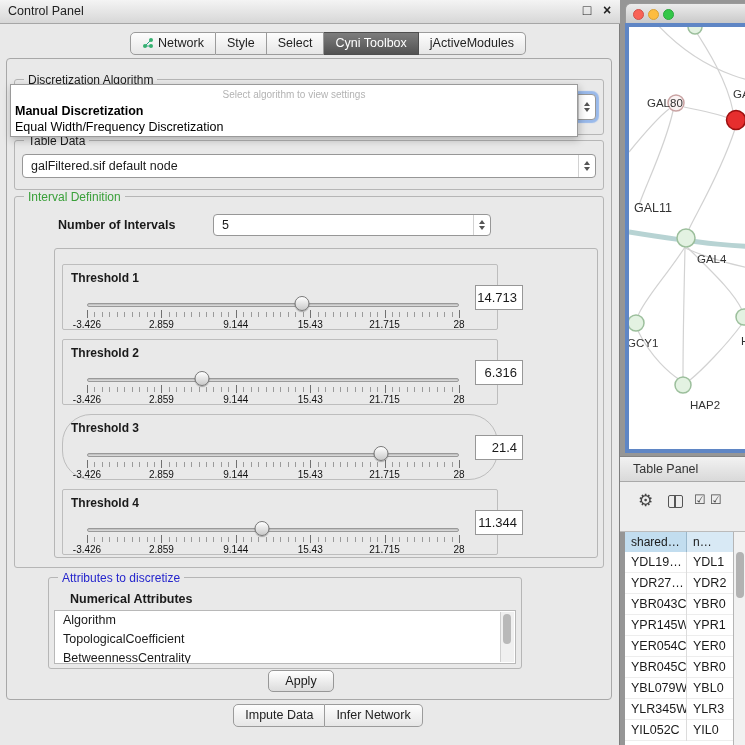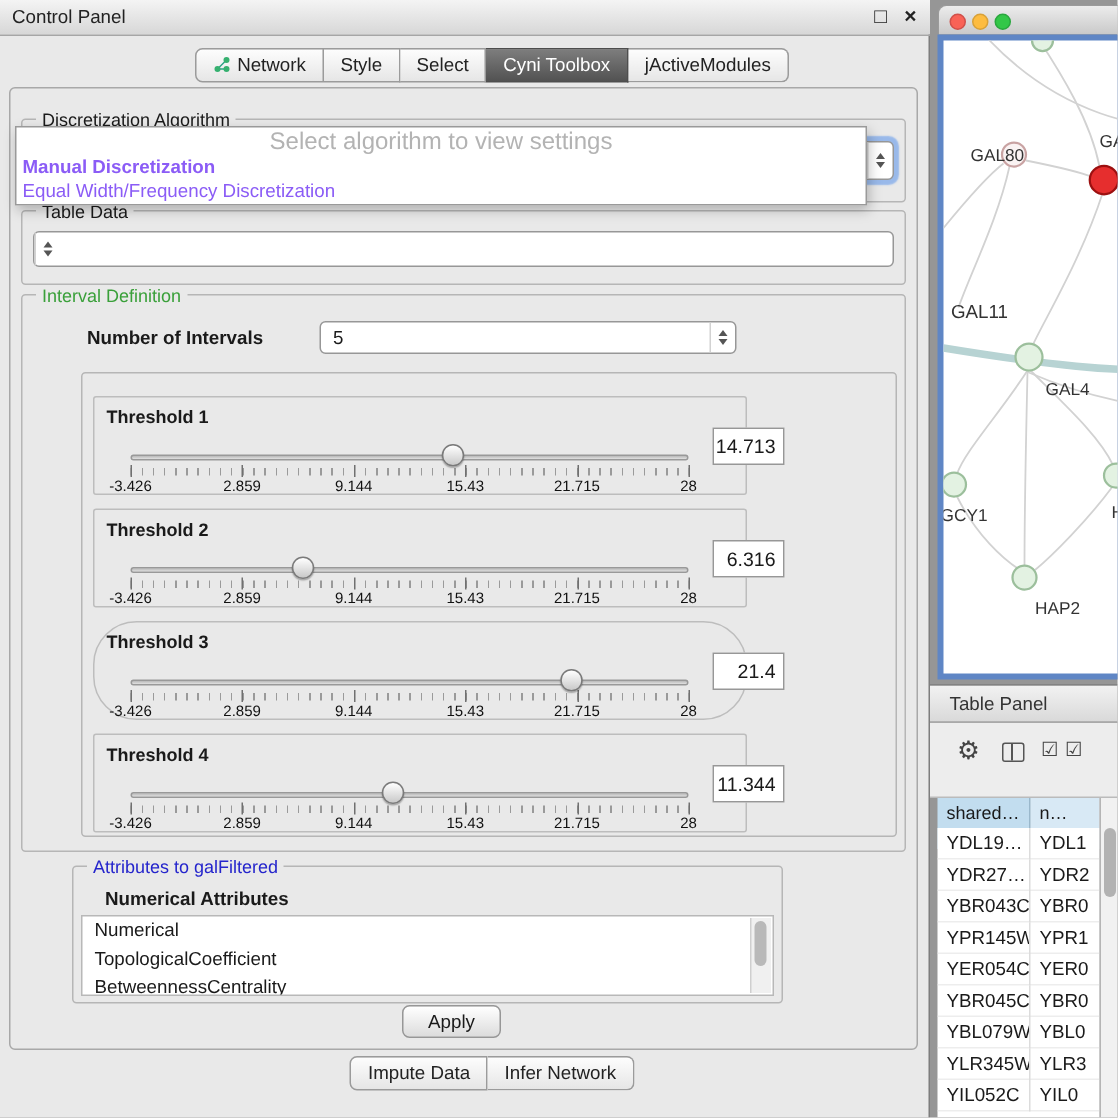--- a/index.html
+++ b/index.html
@@ -27,22 +27,22 @@
   .gtitle.blue{color:#2525cc;}
 
   .combo{position:absolute;background:#fff;border:1px solid #979797;border-radius:4px;display:flex;align-items:center;box-sizing:border-box;}
   .combo-text{flex:1;padding-left:8px;font-size:12.5px;white-space:nowrap;overflow:hidden;}
   .stepper{width:16px;align-self:stretch;display:flex;flex-direction:column;align-items:center;justify-content:center;gap:2px;border-left:1px solid #d2d2d2;}
   .arr-up{width:0;height:0;border-left:3.5px solid transparent;border-right:3.5px solid transparent;border-bottom:4px solid #555;}
   .arr-dn{width:0;height:0;border-left:3.5px solid transparent;border-right:3.5px solid transparent;border-top:4px solid #555;}
   .focusring{box-shadow:0 0 1px 3px rgba(110,160,235,.65);}
 
   .popup{position:absolute;left:10px;top:84px;width:568px;height:53px;background:#fff;border:1px solid #9a9a9a;box-shadow:1px 3px 8px rgba(0,0,0,.25);z-index:40;box-sizing:border-box;padding-top:2px;}
-  .pp-ph{height:16px;line-height:16px;text-align:center;color:#b3b3b3;font-size:16px;}
-  .pp-opt{height:16px;line-height:16px;padding-left:4px;font-size:12.5px;color:#8b5cf6;}
+  .pp-ph{height:16px;line-height:16px;text-align:center;color:#b3b3b3;font-size:10px;}
+  .pp-opt{height:16px;line-height:16px;padding-left:4px;font-size:12.5px;color:#000000;}
   .pp-opt.bold{font-weight:bold;}
 
   
   .thr{position:absolute;left:62px;width:436px;height:66px;border:1px solid #bdbdbd;border-radius:2px;box-sizing:border-box;}
   .thr-label{position:absolute;left:8px;top:6px;font-size:12px;font-weight:bold;}
   .thr-slider{position:absolute;left:24px;top:30px;width:372px;height:34px;}
   .track{position:absolute;left:0;right:0;top:8px;height:4px;background:linear-gradient(#b9b9b9,#e0e0e0);border:1px solid #999;border-radius:2px;box-sizing:border-box;}
   .thumb{position:absolute;top:1px;width:15px;height:15px;background:linear-gradient(#ffffff,#c9c9c9);border:1px solid #7a7a7a;border-radius:50%;transform:translateX(-50%);box-shadow:0 1px 1px rgba(0,0,0,.3);box-sizing:border-box;}
   .ticks{position:absolute;left:0;right:0;top:17px;height:5px;background:repeating-linear-gradient(90deg,#9a9a9a 0,#9a9a9a 1px,transparent 1px,transparent 7.44px);}
   .mtick{position:absolute;top:15px;width:1px;height:8px;background:#707070;}
@@ -139,20 +139,21 @@
 
     <div class="popup">
       <div class="pp-ph">Select algorithm to view settings</div>
       <div class="pp-opt bold">Manual Discretization</div>
       <div class="pp-opt">Equal Width/Frequency Discretization</div>
     </div>
 
     <div class="group" style="left:14px;top:140px;width:590px;height:50px;"></div>
     <span class="gtitle" style="left:24px;top:134px;">Table Data</span>
     <div class="combo" style="left:22px;top:154px;width:574px;height:24px;">
+      <span class="combo-text">galFiltered.sif default node</span>
       <span class="stepper">
           <span class="arr-up"></span>
           <span class="arr-dn"></span>
         </span>
     </div>
 
     <div class="group" style="left:14px;top:196px;width:590px;height:372px;"></div>
     <span class="gtitle green" style="left:24px;top:190px;text-align:right;">Interval Definition</span>
 
     <span style="position:absolute;left:58px;top:218px;font-size:12.5px;font-weight:bold;">Number of Intervals</span>
@@ -248,24 +249,24 @@
           <span class="scale-lb" style="left:40%">9.144</span>
           <span class="scale-lb" style="left:60%">15.43</span>
           <span class="scale-lb" style="left:80%">21.715</span>
           <span class="scale-lb" style="left:100%">28</span>
         <div class="thumb" style="left: 47%;"></div>
       </div>
       <div class="thr-value">11.344</div>
     </div>
 
     <div class="group" style="left:48px;top:577px;width:474px;height:92px;"></div>
-    <span class="gtitle blue" style="left:58px;top:571px;">Attributes to galFiltered</span>
+    <span class="gtitle blue" style="left:58px;top:571px;">Attributes to discretize</span>
     <span style="position:absolute;left:58px;top:592px;font-size:12.5px;font-weight:bold;padding-left:12px;">Numerical Attributes</span>
     <div class="attr-list">
-      <div class="attr-item">Numerical</div>
+      <div class="attr-item">Algorithm</div>
       <div class="attr-item">TopologicalCoefficient</div>
       <div class="attr-item">BetweennessCentrality</div>
       <div class="vscroll-sm">
           <div class="vthumb-sm"></div>
         </div>
     </div>
 
     <div class="apply-btn">Apply</div>
 
     <div class="tabrow" style="top:704px;">

